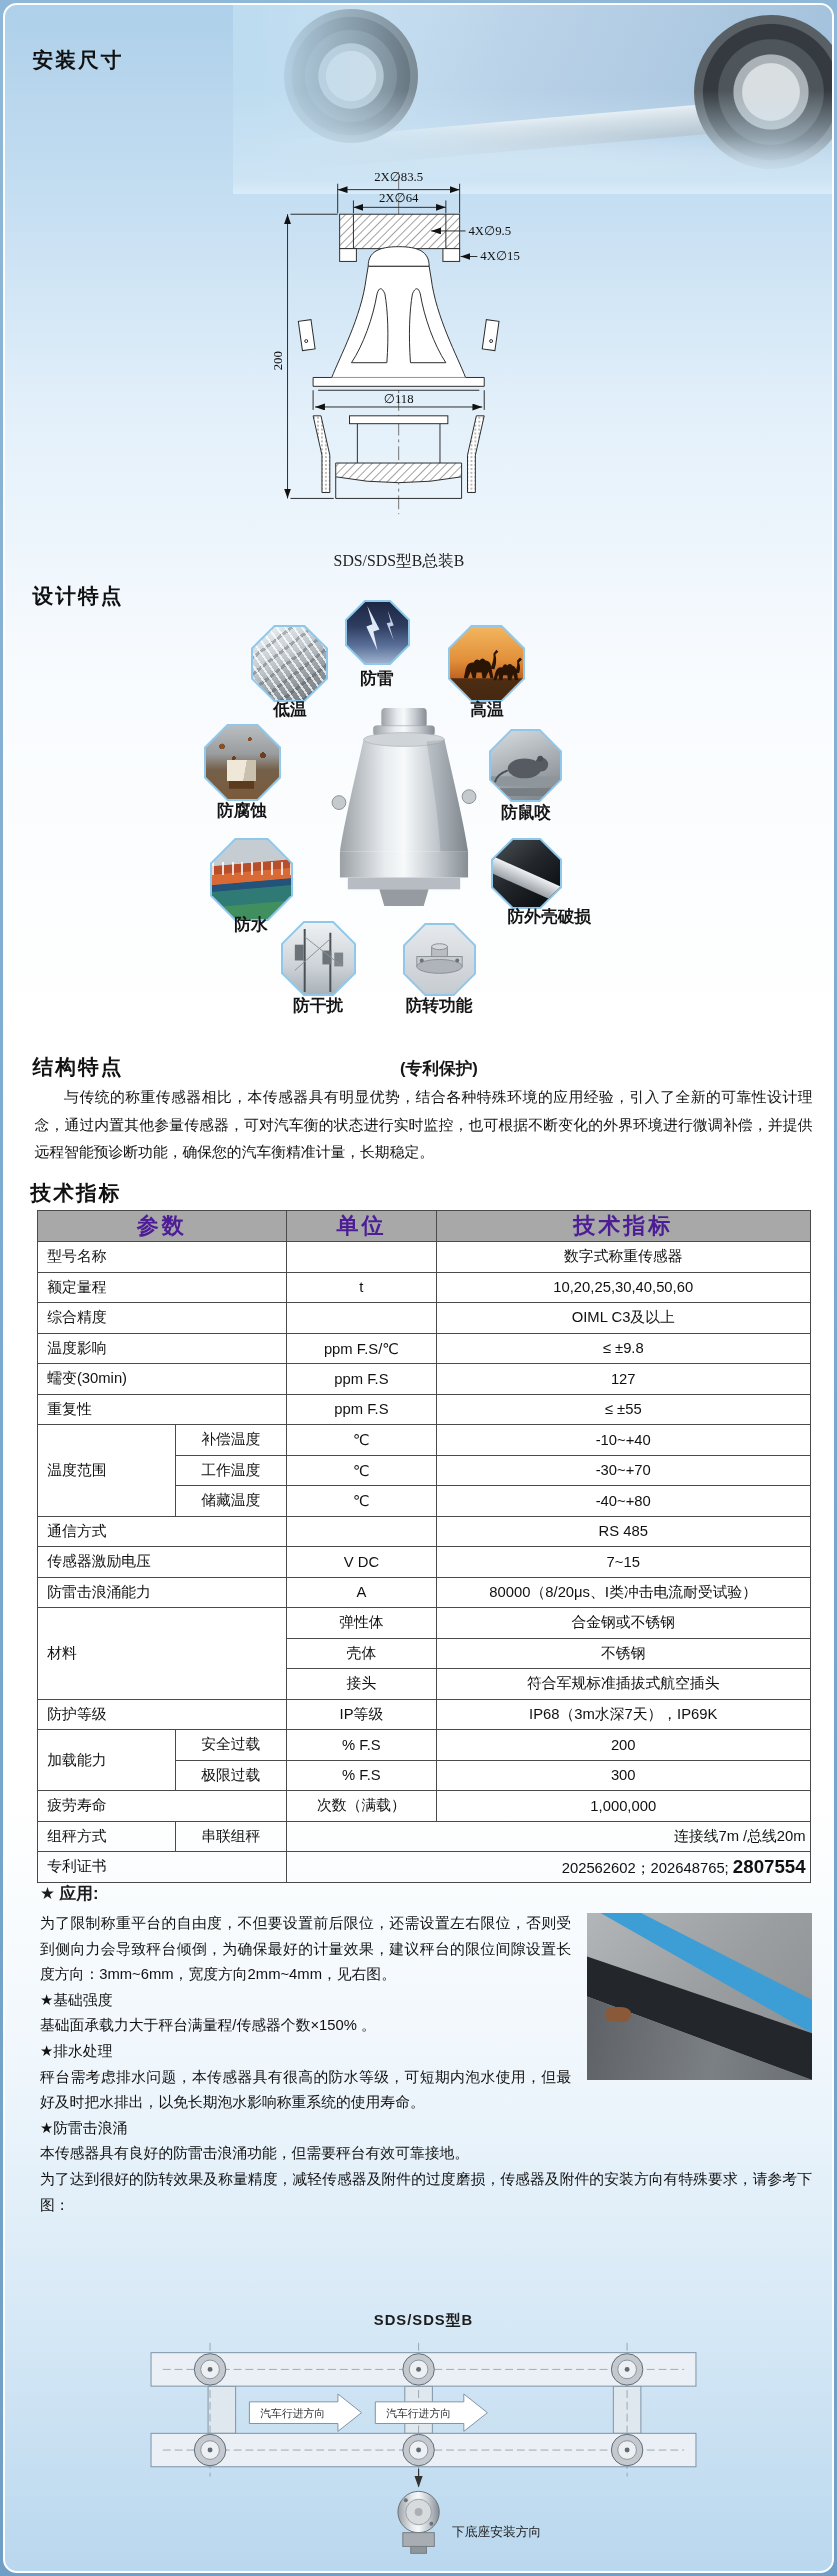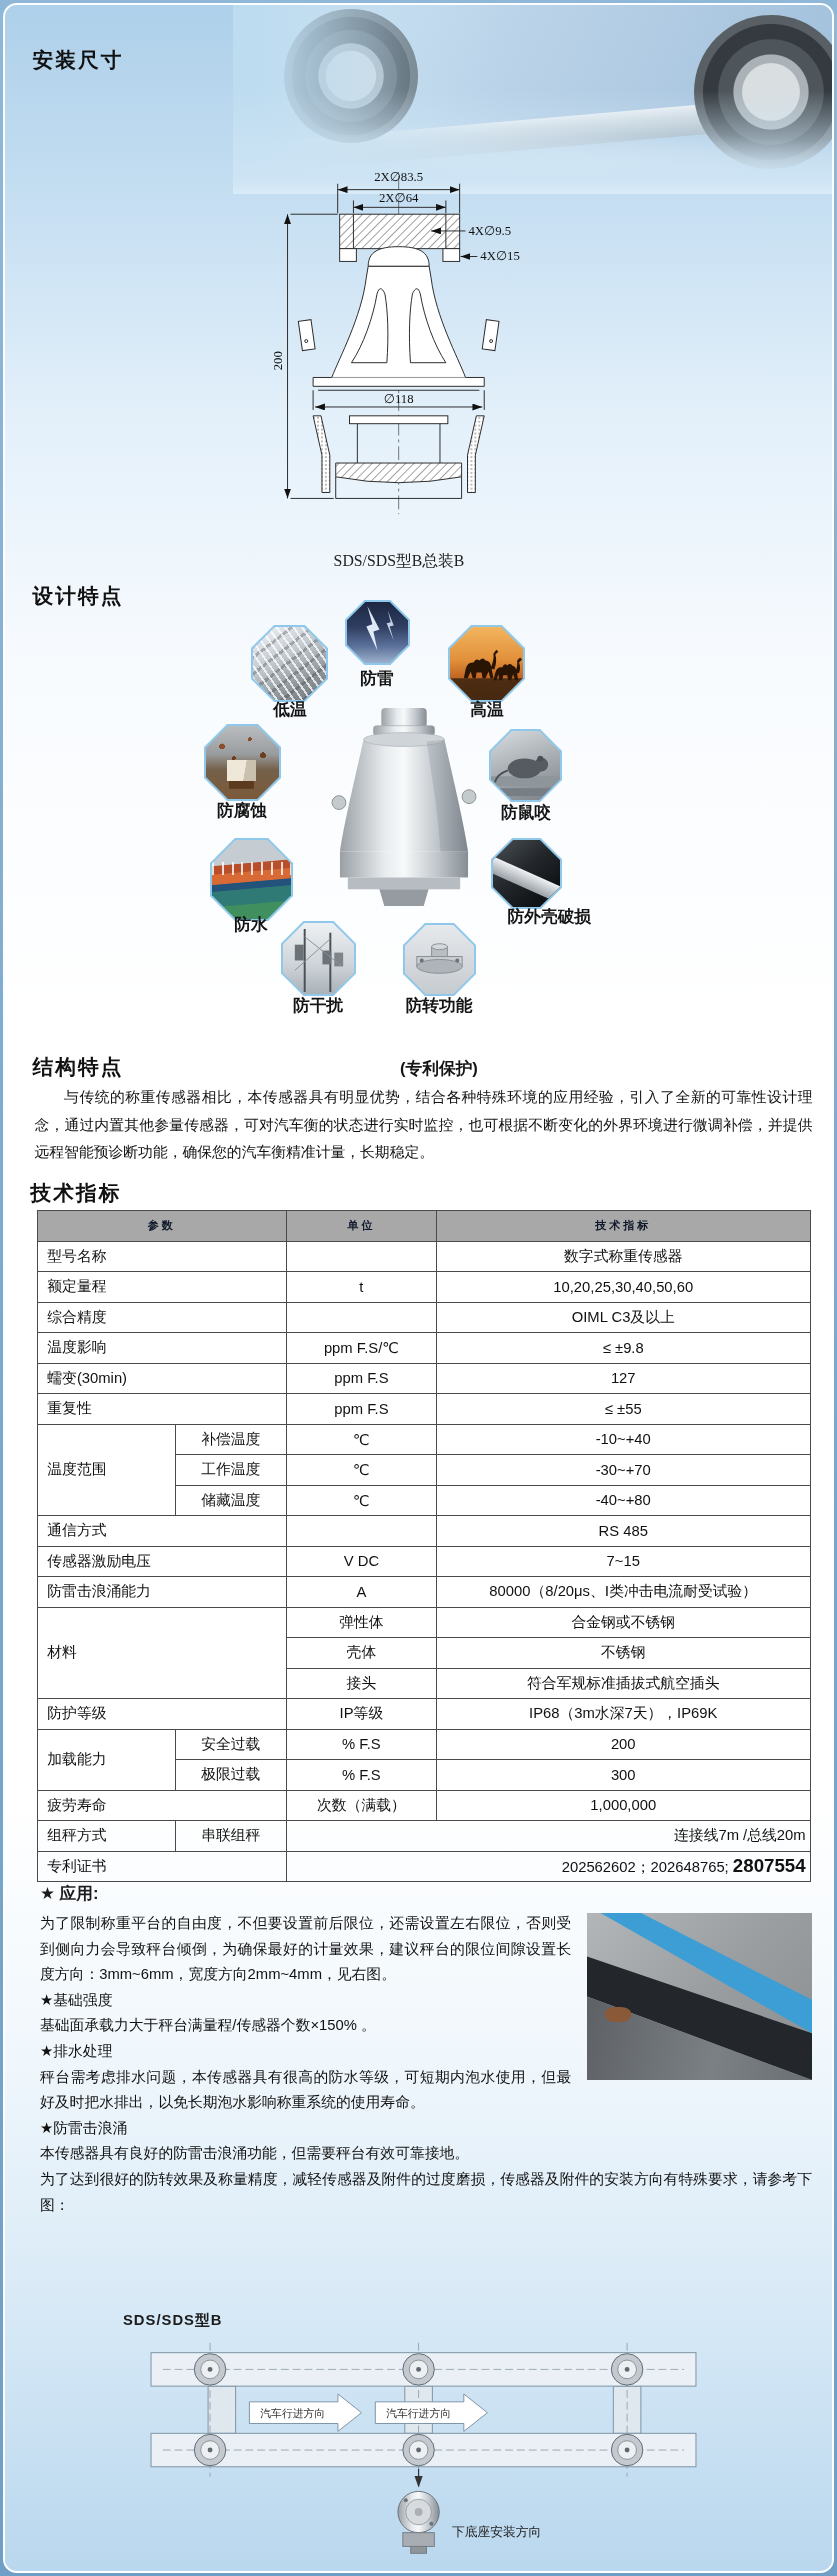--- a/index.html
+++ b/index.html
@@ -64,38 +64,38 @@
   .icon-shell{background:linear-gradient(140deg,#4a5056 0%,#23272b 45%,#101316 80%);}
   .shell-band{position:absolute;left:-15%;top:48%;width:130%;height:15.8px;transform:rotate(24deg);
     background:linear-gradient(180deg,#f0f2f4,#9aa1a7);}
   .icon-antenna{background:linear-gradient(180deg,#eef1f3 0%,#cdd3d8 60%,#aab1b7 100%);}
   .icon-antirot{background:linear-gradient(180deg,#e6e9ec,#c6cbd0);}
   
   .para{font-size:14.8px;line-height:27.6px;color:#111;text-align:justify;text-indent:2em;}
   
   table.spec{border-collapse:collapse;width:774px;table-layout:fixed;font-size:14.8px;color:#111;}
   table.spec td,table.spec th{border:1px solid #4a4a4a;height:29.5px;padding:0 3.9px;text-align:center;overflow:hidden;white-space:nowrap;}
-  table.spec th{background:#a8a8a8;color:#0f172a;font-size:11px;font-weight:bold;letter-spacing:3px;}
+  table.spec th{background:#a8a8a8;color:#4c1d95;font-size:22px;font-weight:bold;letter-spacing:3px;}
   table.spec td.lft{text-align:left;padding-left:9.8px;}
   table.spec td.vleft{text-align:right;padding-left:11.8px;}
   .patent-big{font-size:18.7px;font-weight:bold;}
   
   .app-title{font-size:16.7px;font-weight:bold;}
   .app-body{font-size:14.8px;line-height:25.6px;text-align:justify;color:#111;}
   .app-head{font-size:14.8px;line-height:25.6px;color:#111;}
   .app-photo{float:right;width:225px;height:167px;margin:2px 0 9.8px 15.8px;position:relative;overflow:hidden;background:#9fa3a6;}
   .ph-concrete{position:absolute;inset:0;background:linear-gradient(135deg,#b3b6b8 0%,#9b9ea0 50%,#8b8e90 100%);}
   .ph-blue{position:absolute;inset:0;background:#3d9ed6;clip-path:polygon(6% 0,24% 0,100% 52%,100% 72%);}
   .ph-dark{position:absolute;inset:0;background:#23262a;clip-path:polygon(0 26%,100% 72%,100% 100%,0 50%);}
   .ph-plate{position:absolute;inset:0;clip-path:polygon(0 50%,100% 100%,0 100%);
     background:linear-gradient(100deg,#5a5e63,#7b8085 60%,#6a6f74),
     radial-gradient(circle 5.9px at 20% 70%,#8a5a38 98%,transparent);}
   .ph-rust{position:absolute;left:8%;top:56%;width:25.6px;height:15.8px;background:#8a5a38;border-radius:40%;}
   
-  .bd-title{font-size:14.8px;font-weight:bold;text-align:left;letter-spacing:1px;}
+  .bd-title{font-size:14.8px;font-weight:bold;text-align:center;letter-spacing:1px;}
   svg .stxt{font-family:"Liberation Sans","DejaVu Sans",sans-serif;font-size:11px;fill:#333;}
   svg .stxt2{font-family:"Liberation Sans","DejaVu Sans",sans-serif;font-size:13px;fill:#222;}
 </style>
 </head>
 <body>
 
 <div class="frame">
 <div class="page">
 
   <div class="hero">

